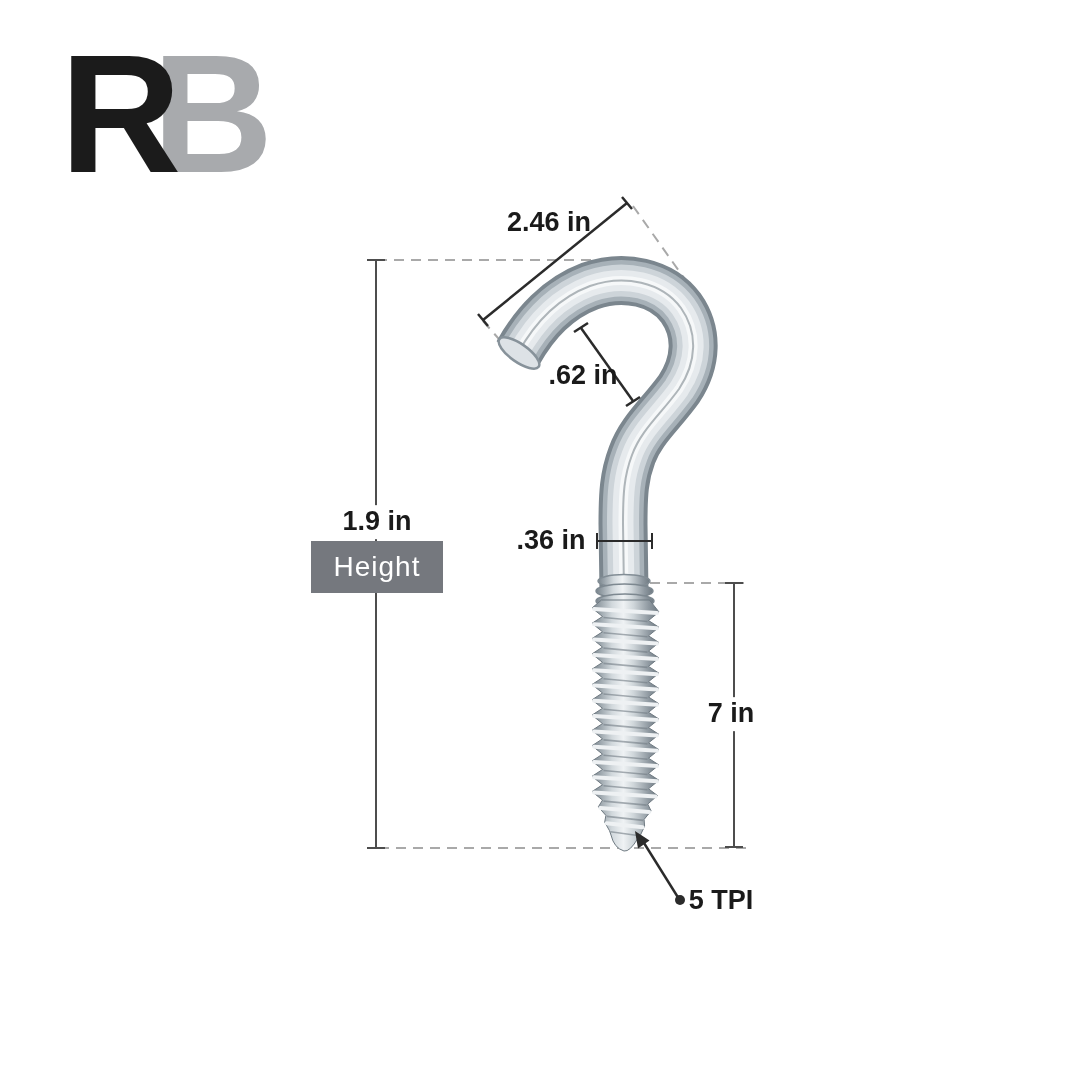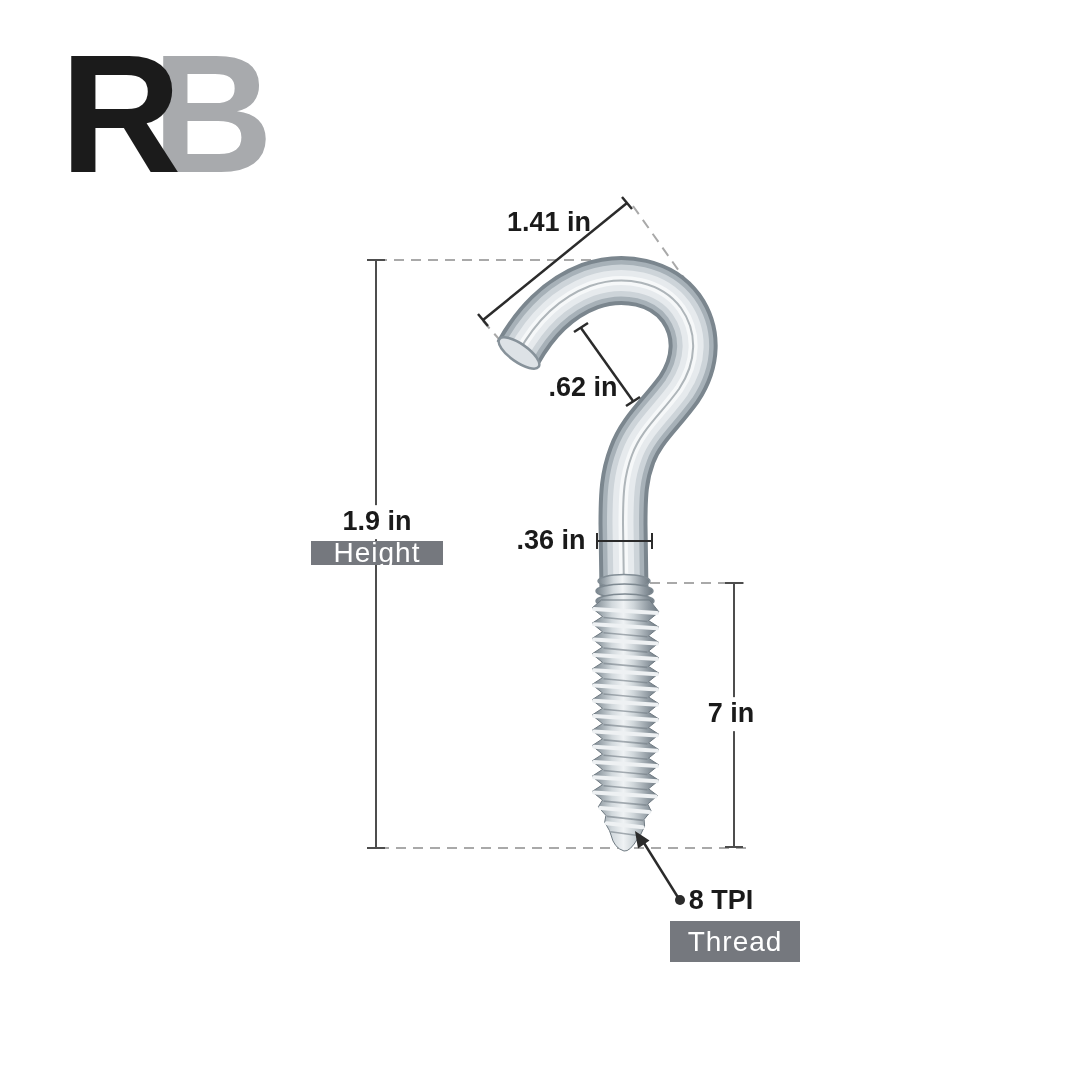--- a/index.html
+++ b/index.html
@@ -21,21 +21,21 @@
     position:absolute;transform:translate(-50%,-50%);
     font-weight:bold;font-size:27px;color:#1a1a1a;line-height:1.1;
     white-space:nowrap;
   }
   .dim-label.bg{background:#ffffff;padding:2px 7px;}
   
   .badge{
     position:absolute;display:flex;align-items:center;justify-content:center;
     background:#75787e;color:#ffffff;font-size:28px;font-weight:400;letter-spacing:1px;
   }
-  .badge.height{left:311px;top:541px;width:132px;height:24px;}
+  .badge.height{left:311px;top:541px;width:132px;height:52px;}
   .badge.thread{left:670px;top:921px;width:130px;height:41px;}
 </style>
 </head>
 <body>
 
 <div class="canvas">
 
   <svg class="stage-svg" width="1081" height="1081" viewBox="0 0 1081 1081">
     <defs>
       <linearGradient id="metalH" x1="0" y1="0" x2="1" y2="0">
@@ -145,28 +145,27 @@
         <circle cx="680" cy="900" r="5" fill="#2b2b2b"></circle>
       </g>
     </g>
   </svg>
 
   <div class="logo">
     <span class="logo-letter b">B</span>
     <span class="logo-letter r">R</span>
   </div>
 
-  <div class="dim-label" style="left:549px;top:223px;">1.41 in</div>
+  <div class="dim-label" style="left:549px;top:223px;">2.46 in</div>
 
-  <div class="dim-label" style="left:583px;top:376px;margin-top:12px;">.62 in</div>
+  <div class="dim-label" style="left:583px;top:376px;">.62 in</div>
 
   <div class="dim-label bg" style="left:377px;top:522px;">1.9 in</div>
 
   <div class="dim-label bg" style="left:551px;top:541px;">.36 in</div>
 
   <div class="dim-label bg" style="left:731px;top:714px;">7 in</div>
 
-  <div class="dim-label" style="left:721px;top:901px;">8 TPI</div>
+  <div class="dim-label" style="left:721px;top:901px;">5 TPI</div>
 
   <div class="badge height">Height</div>
-  <div class="badge thread">Thread</div>
 
 </div>
 
 </body></html>

